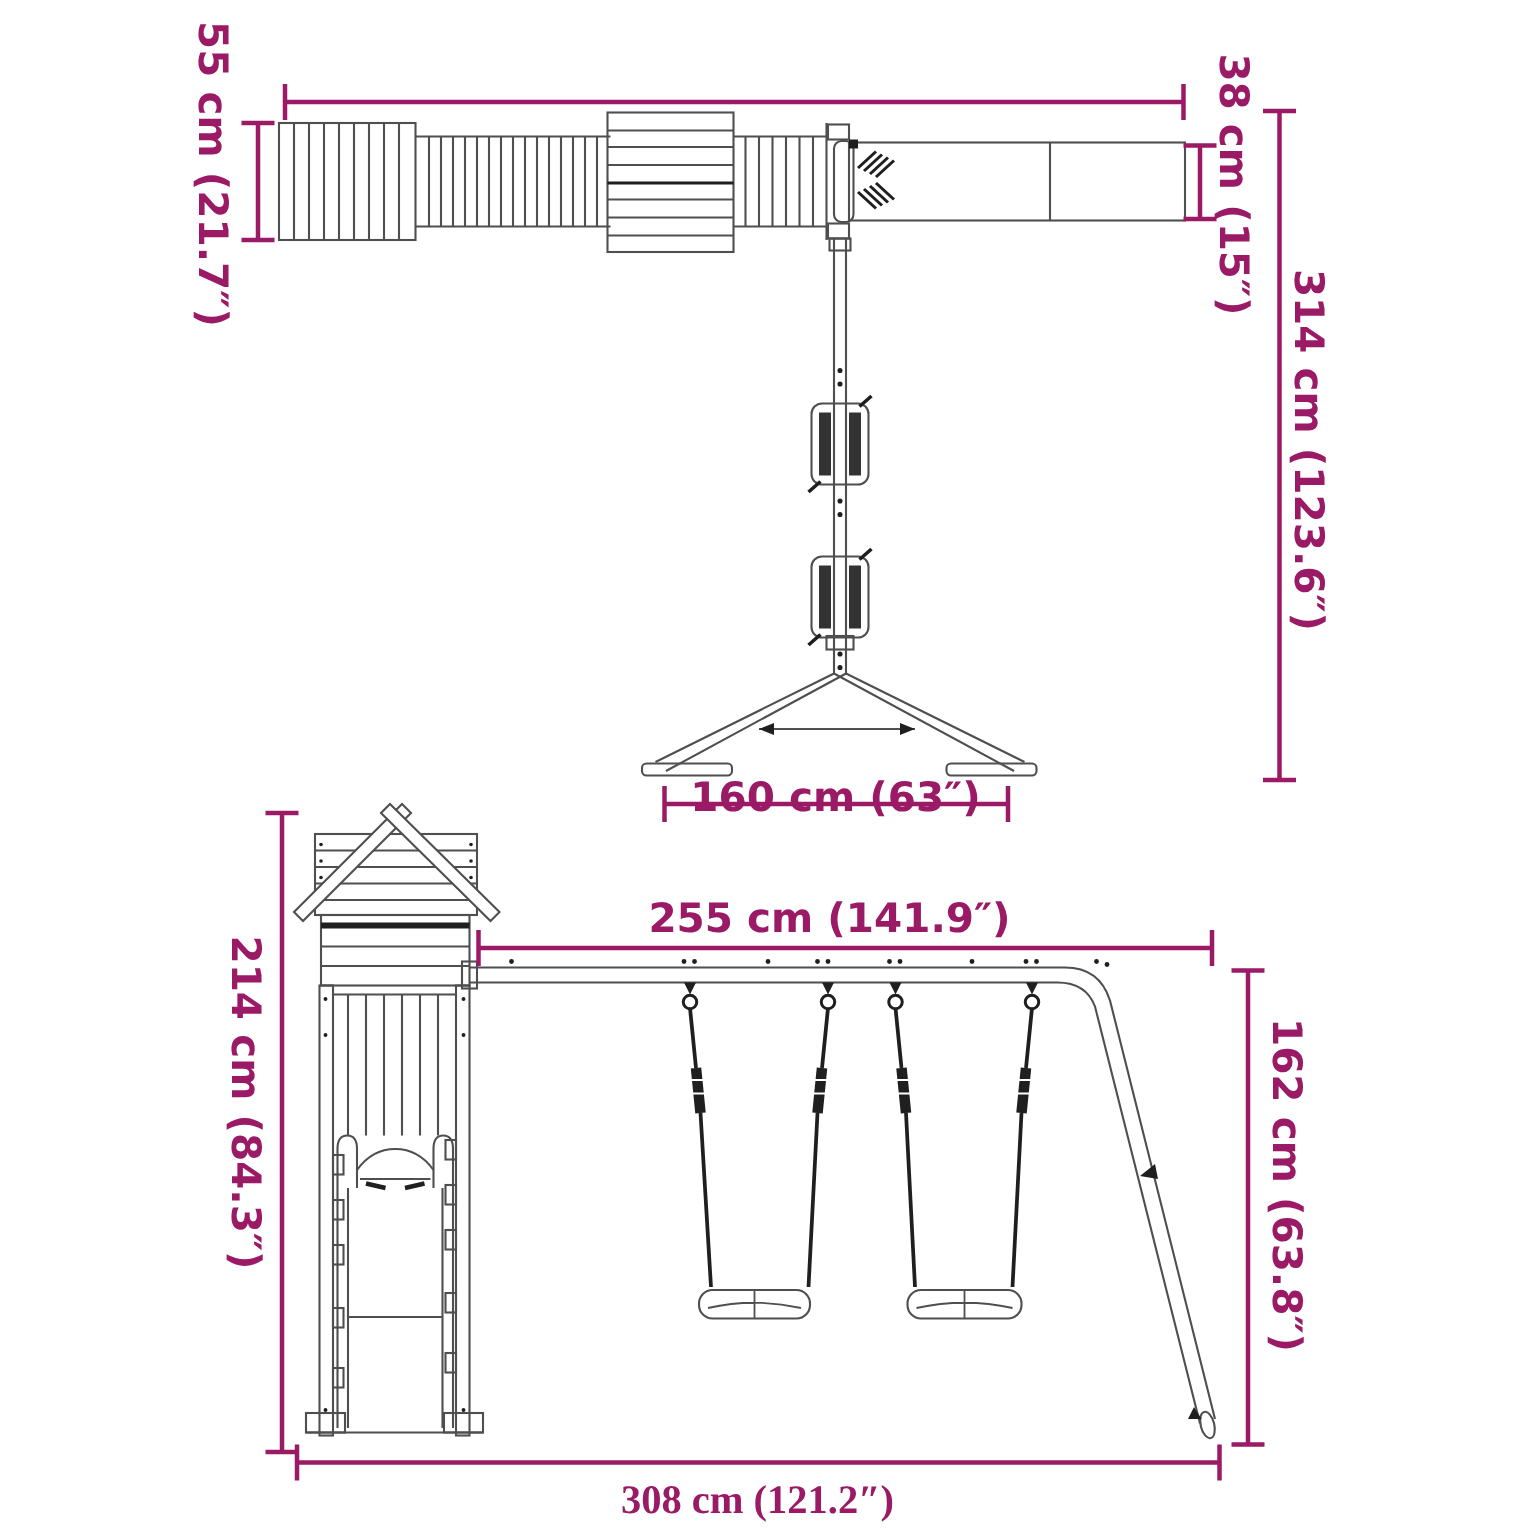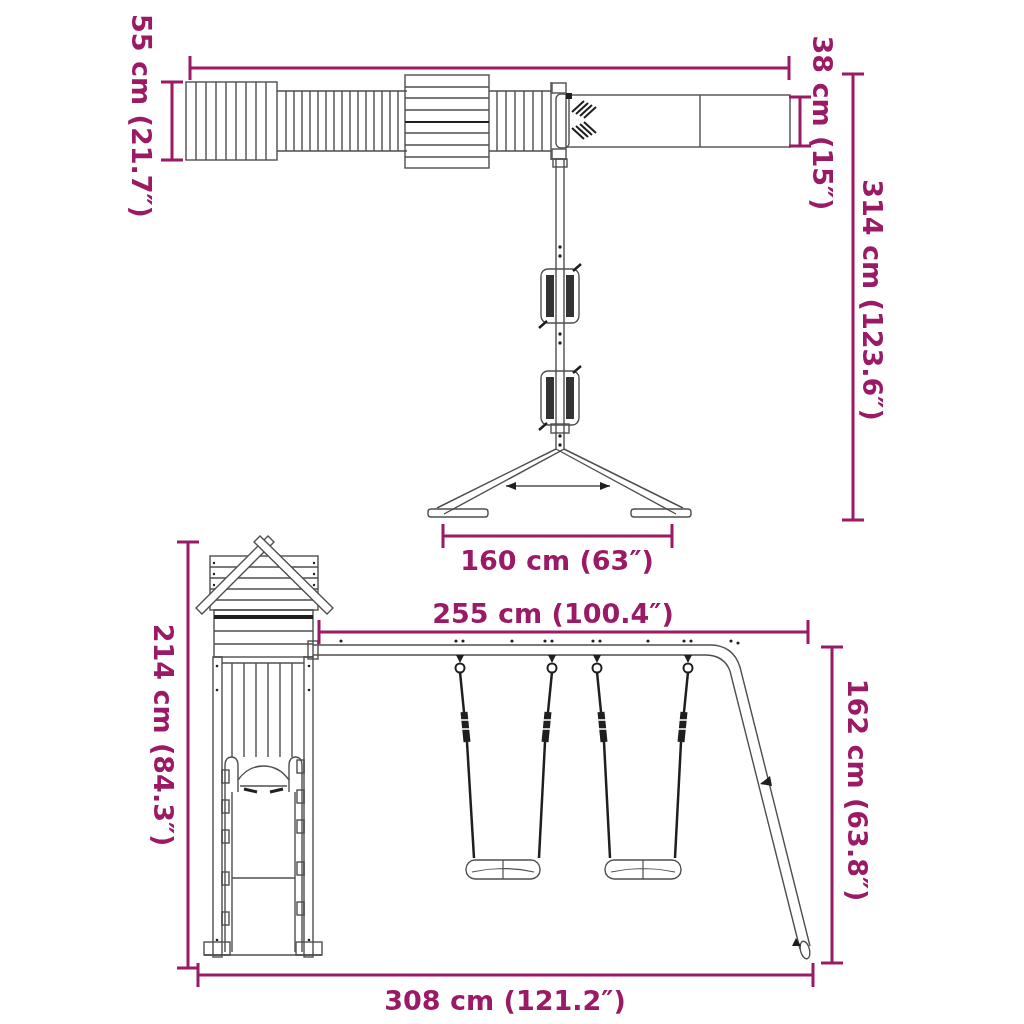--- a/index.html
+++ b/index.html
@@ -259,22 +259,22 @@
     </g>
   </svg>
 
 
   <div class="dim-label rot" style="left:141px;top:116px;">55 cm (21.7″)</div>
 
   <div class="dim-label rot" style="left:822px;top:123px;">38 cm (15″)</div>
 
   <div class="dim-label rot" style="left:872px;top:300px;">314 cm (123.6″)</div>
 
-  <div class="dim-label" style="left:557px;top:560px;">160 cm (63″)</div>
-
-  <div class="dim-label" style="left:553px;top:613px;">255 cm (100.4″)</div>
+  <div class="dim-label" style="left:557px;top:532px;">160 cm (63″)</div>
+
+  <div class="dim-label" style="left:553px;top:613px;">255 cm (141.9″)</div>
 
   <div class="dim-label rot" style="left:163px;top:735px;">214 cm (84.3″)</div>
 
   <div class="dim-label rot" style="left:857px;top:790px;">162 cm (63.8″)</div>
 
-  <div class="dim-label" style="left:505px;top:1000px;">308 cm (121.2″)</div>
+  <div class="dim-label" style="left:505px;top:1000px;font-family:Liberation Serif, serif;">308 cm (121.2″)</div>
 </div>
 
 </body></html>

